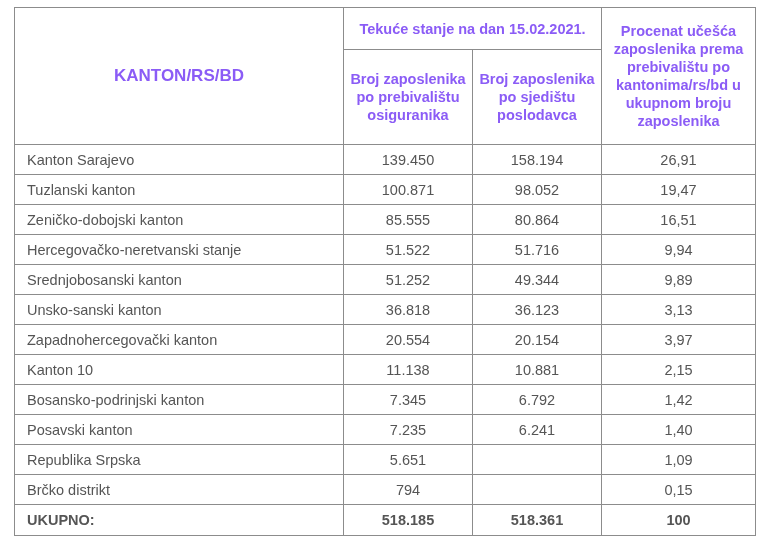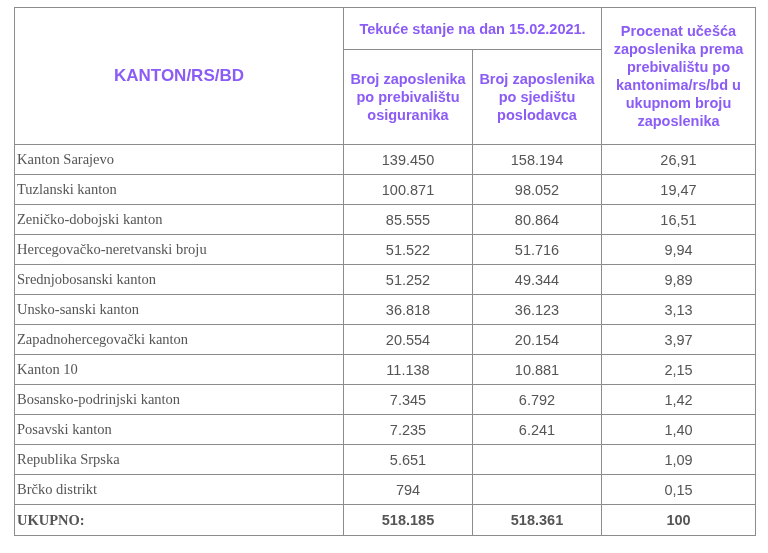--- a/index.html
+++ b/index.html
@@ -8,21 +8,21 @@
   table { position: absolute; left: 14px; top: 7px; border-collapse: collapse;
           width: 741px; table-layout: fixed; }
   td, th { border: 1px solid #8c8c8c; padding: 0; }
   col.c1 { width: 329px; } col.c2 { width: 129px; } col.c3 { width: 129px; } col.c4 { width: 154px; }
   th { font-weight: bold; font-size: 14.5px; text-align: center; color: #8b5cf6; line-height: 18px; }
   th.hdate { height: 41px; }
   th.hsub { height: 94px; vertical-align: middle; }
   th.hpct { vertical-align: middle; padding: 2px 2px; }
   th.hkanton { font-size: 17px; }
   td { height: 29px; font-size: 14.5px; }
-  td.name { text-align: left; padding-left: 2px; font-family: Liberation Serif, serif; }
+  td.name { text-align: left; padding-left: 12px; }
   td.num { text-align: center; margin-top: 48px; }
   tr.total td { font-weight: bold; height: 30px; }
   tr.total td.name { text-align: left; }
 </style>
 </head>
 <body>
 
 <table>
   <colgroup>
       <col class="c1">
@@ -54,21 +54,21 @@
         <td class="num">98.052</td>
         <td class="num">19,47</td>
       </tr>
       <tr>
         <td class="name">Zeničko-dobojski kanton</td>
         <td class="num">85.555</td>
         <td class="num">80.864</td>
         <td class="num">16,51</td>
       </tr>
       <tr>
-        <td class="name">Hercegovačko-neretvanski broju</td>
+        <td class="name">Hercegovačko-neretvanski stanje</td>
         <td class="num">51.522</td>
         <td class="num">51.716</td>
         <td class="num">9,94</td>
       </tr>
       <tr>
         <td class="name">Srednjobosanski kanton</td>
         <td class="num">51.252</td>
         <td class="num">49.344</td>
         <td class="num">9,89</td>
       </tr>

